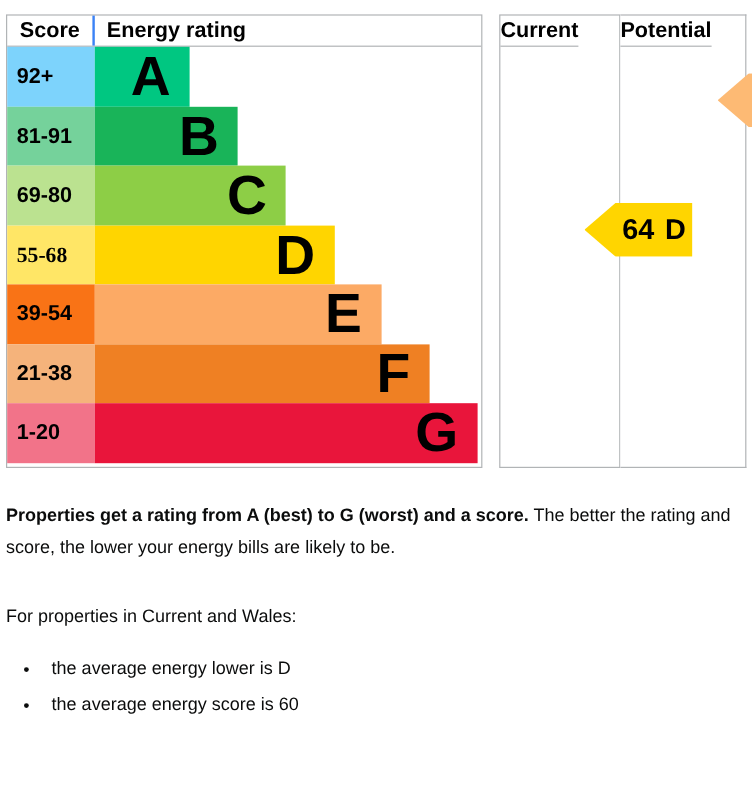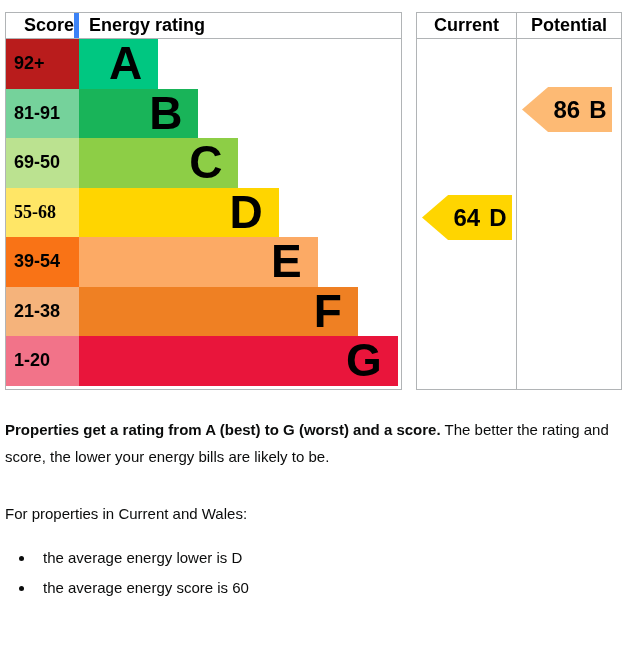--- a/index.html
+++ b/index.html
@@ -5,26 +5,26 @@
   * { margin:0; padding:0; box-sizing:border-box; }
   html,body { width:627px; height:672px; background:#ffffff; overflow:hidden;
               font-family:"Liberation Sans", sans-serif; color:#0b0c0c; }
 
   
   .epc { position:relative; margin:12px 0 0 5px; width:617px; height:378px;
          display:flex; align-items:stretch; }
   .panel { border:1px solid #b1b4b6; background:#ffffff; }
   .left-panel { width:397px; display:flex; flex-direction:column; padding-bottom:4px; }
   .col-gap { width:14px; }
-  .rating-col { width:101px; display:flex; flex-direction:column; padding-bottom:4px; }
+  .rating-col { width:101px; display:flex; flex-direction:row; padding-bottom:4px; }
   .rating-col.potential { width:105px; border-left:none; }
 
   .hdr-row { height:26px; display:flex; border-bottom:1px solid #b1b4b6; }
   .hdr { font-size:18px; font-weight:bold; color:#000; line-height:25px; }
-  .score-hdr { width:73px; text-align:right; border-right:5px solid #3b82f6; }
+  .score-hdr { width:73px; text-align:center; border-right:2px solid #3b82f6; }
   .rating-hdr { flex:1; padding-left:10px; }
   .col-hdr { height:26px; text-align:center; border-bottom:1px solid #b1b4b6; }
 
   .band-row { height:49.5px; display:flex; }
   .score-cell { width:73px; font-size:18px; font-weight:bold; color:#000;
                 line-height:49.5px; padding-left:8px; }
   .bar-area { flex:1; }
   .bar { height:100%; text-align:right; padding-right:16px; }
   .band-letter { font-size:46px; font-weight:bold; color:#000; line-height:49.5px; }
 
@@ -49,37 +49,37 @@
 
 <div class="epc">
 
   <div class="panel left-panel">
     <div class="hdr-row">
       <div class="hdr score-hdr">Score</div>
       <div class="hdr rating-hdr">Energy rating</div>
     </div>
 
     <div class="band-row">
-      <div class="score-cell" style="background: #b91c1c;">92+</div>
+      <div class="score-cell" style="background: #7dd3fc;">92+</div>
       <div class="bar-area">
         <div class="bar" style="background: rgb(0, 199, 129); width: 24.6%;">
           <span class="band-letter">A</span>
         </div>
       </div>
     </div>
     <div class="band-row">
       <div class="score-cell" style="background: rgb(117, 210, 155);">81-91</div>
       <div class="bar-area">
         <div class="bar" style="background: rgb(25, 180, 89); width: 37.1%;">
           <span class="band-letter">B</span>
         </div>
       </div>
     </div>
     <div class="band-row">
-      <div class="score-cell" style="background: rgb(187, 226, 144);">69-50</div>
+      <div class="score-cell" style="background: rgb(187, 226, 144);">69-80</div>
       <div class="bar-area">
         <div class="bar" style="background: rgb(141, 206, 70); width: 49.5%;">
           <span class="band-letter">C</span>
         </div>
       </div>
     </div>
     <div class="band-row">
       <div class="score-cell" style="background: rgb(255, 230, 102); font-family: Liberation Serif, serif;">55-68</div>
       <div class="bar-area">
         <div class="bar" style="background: rgb(255, 213, 0); width: 62%;">

